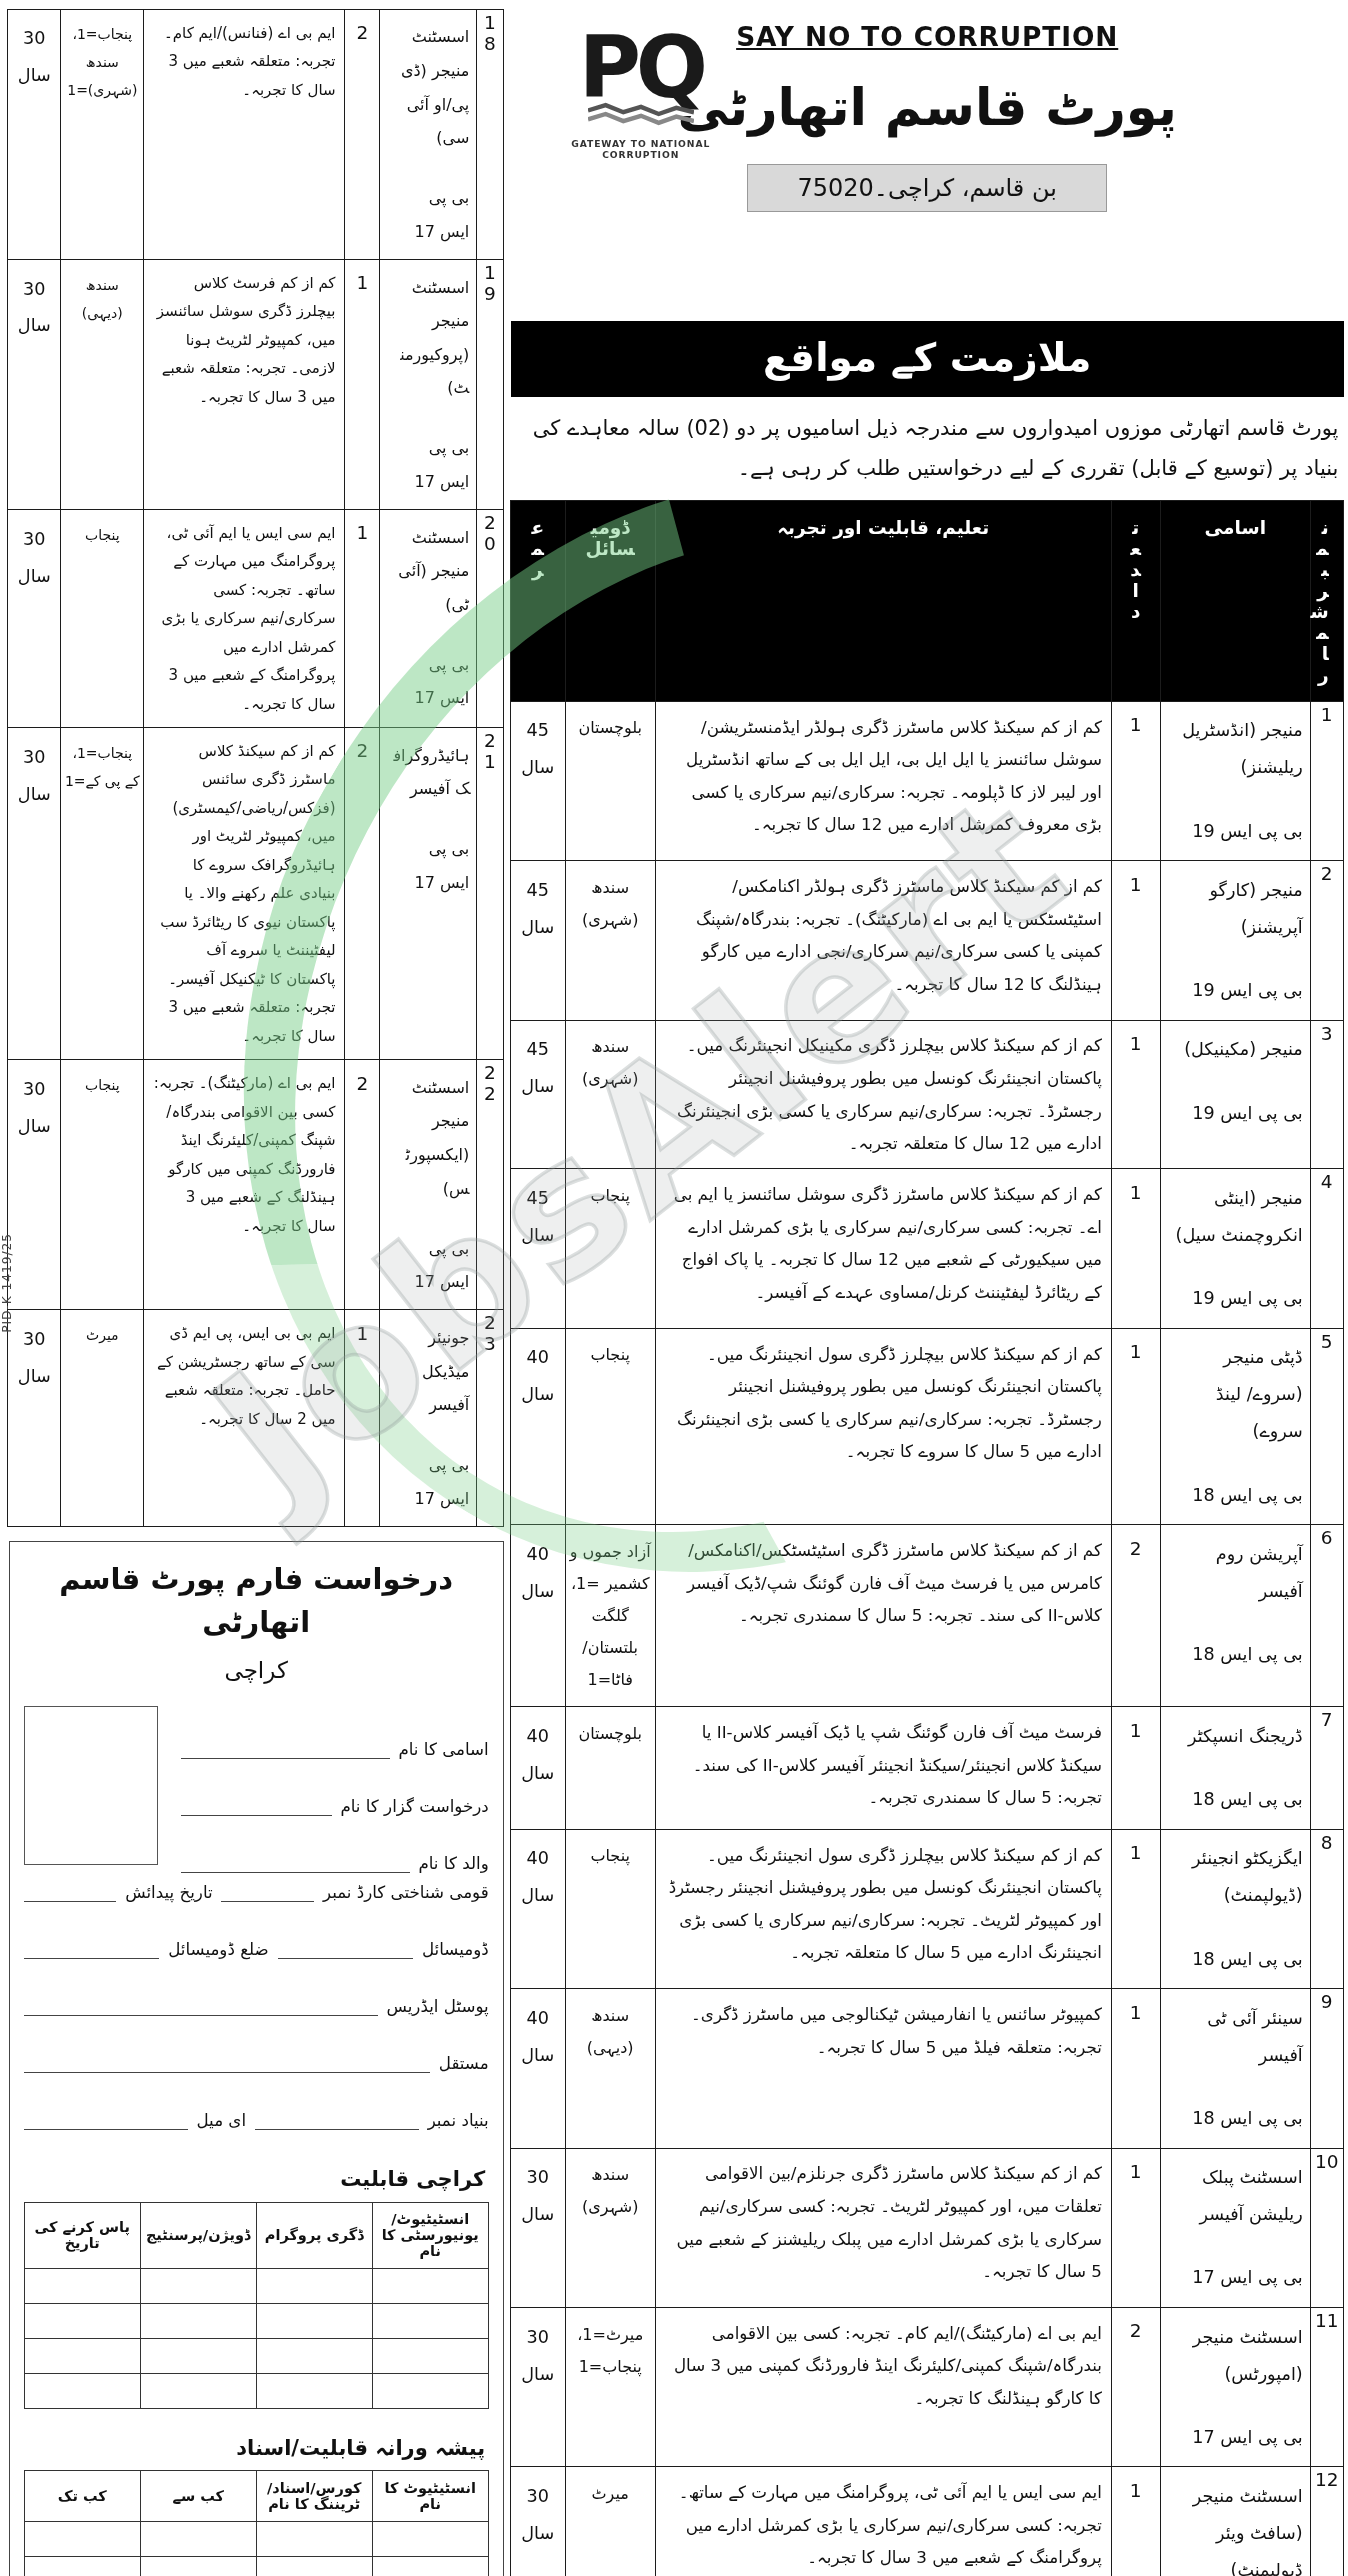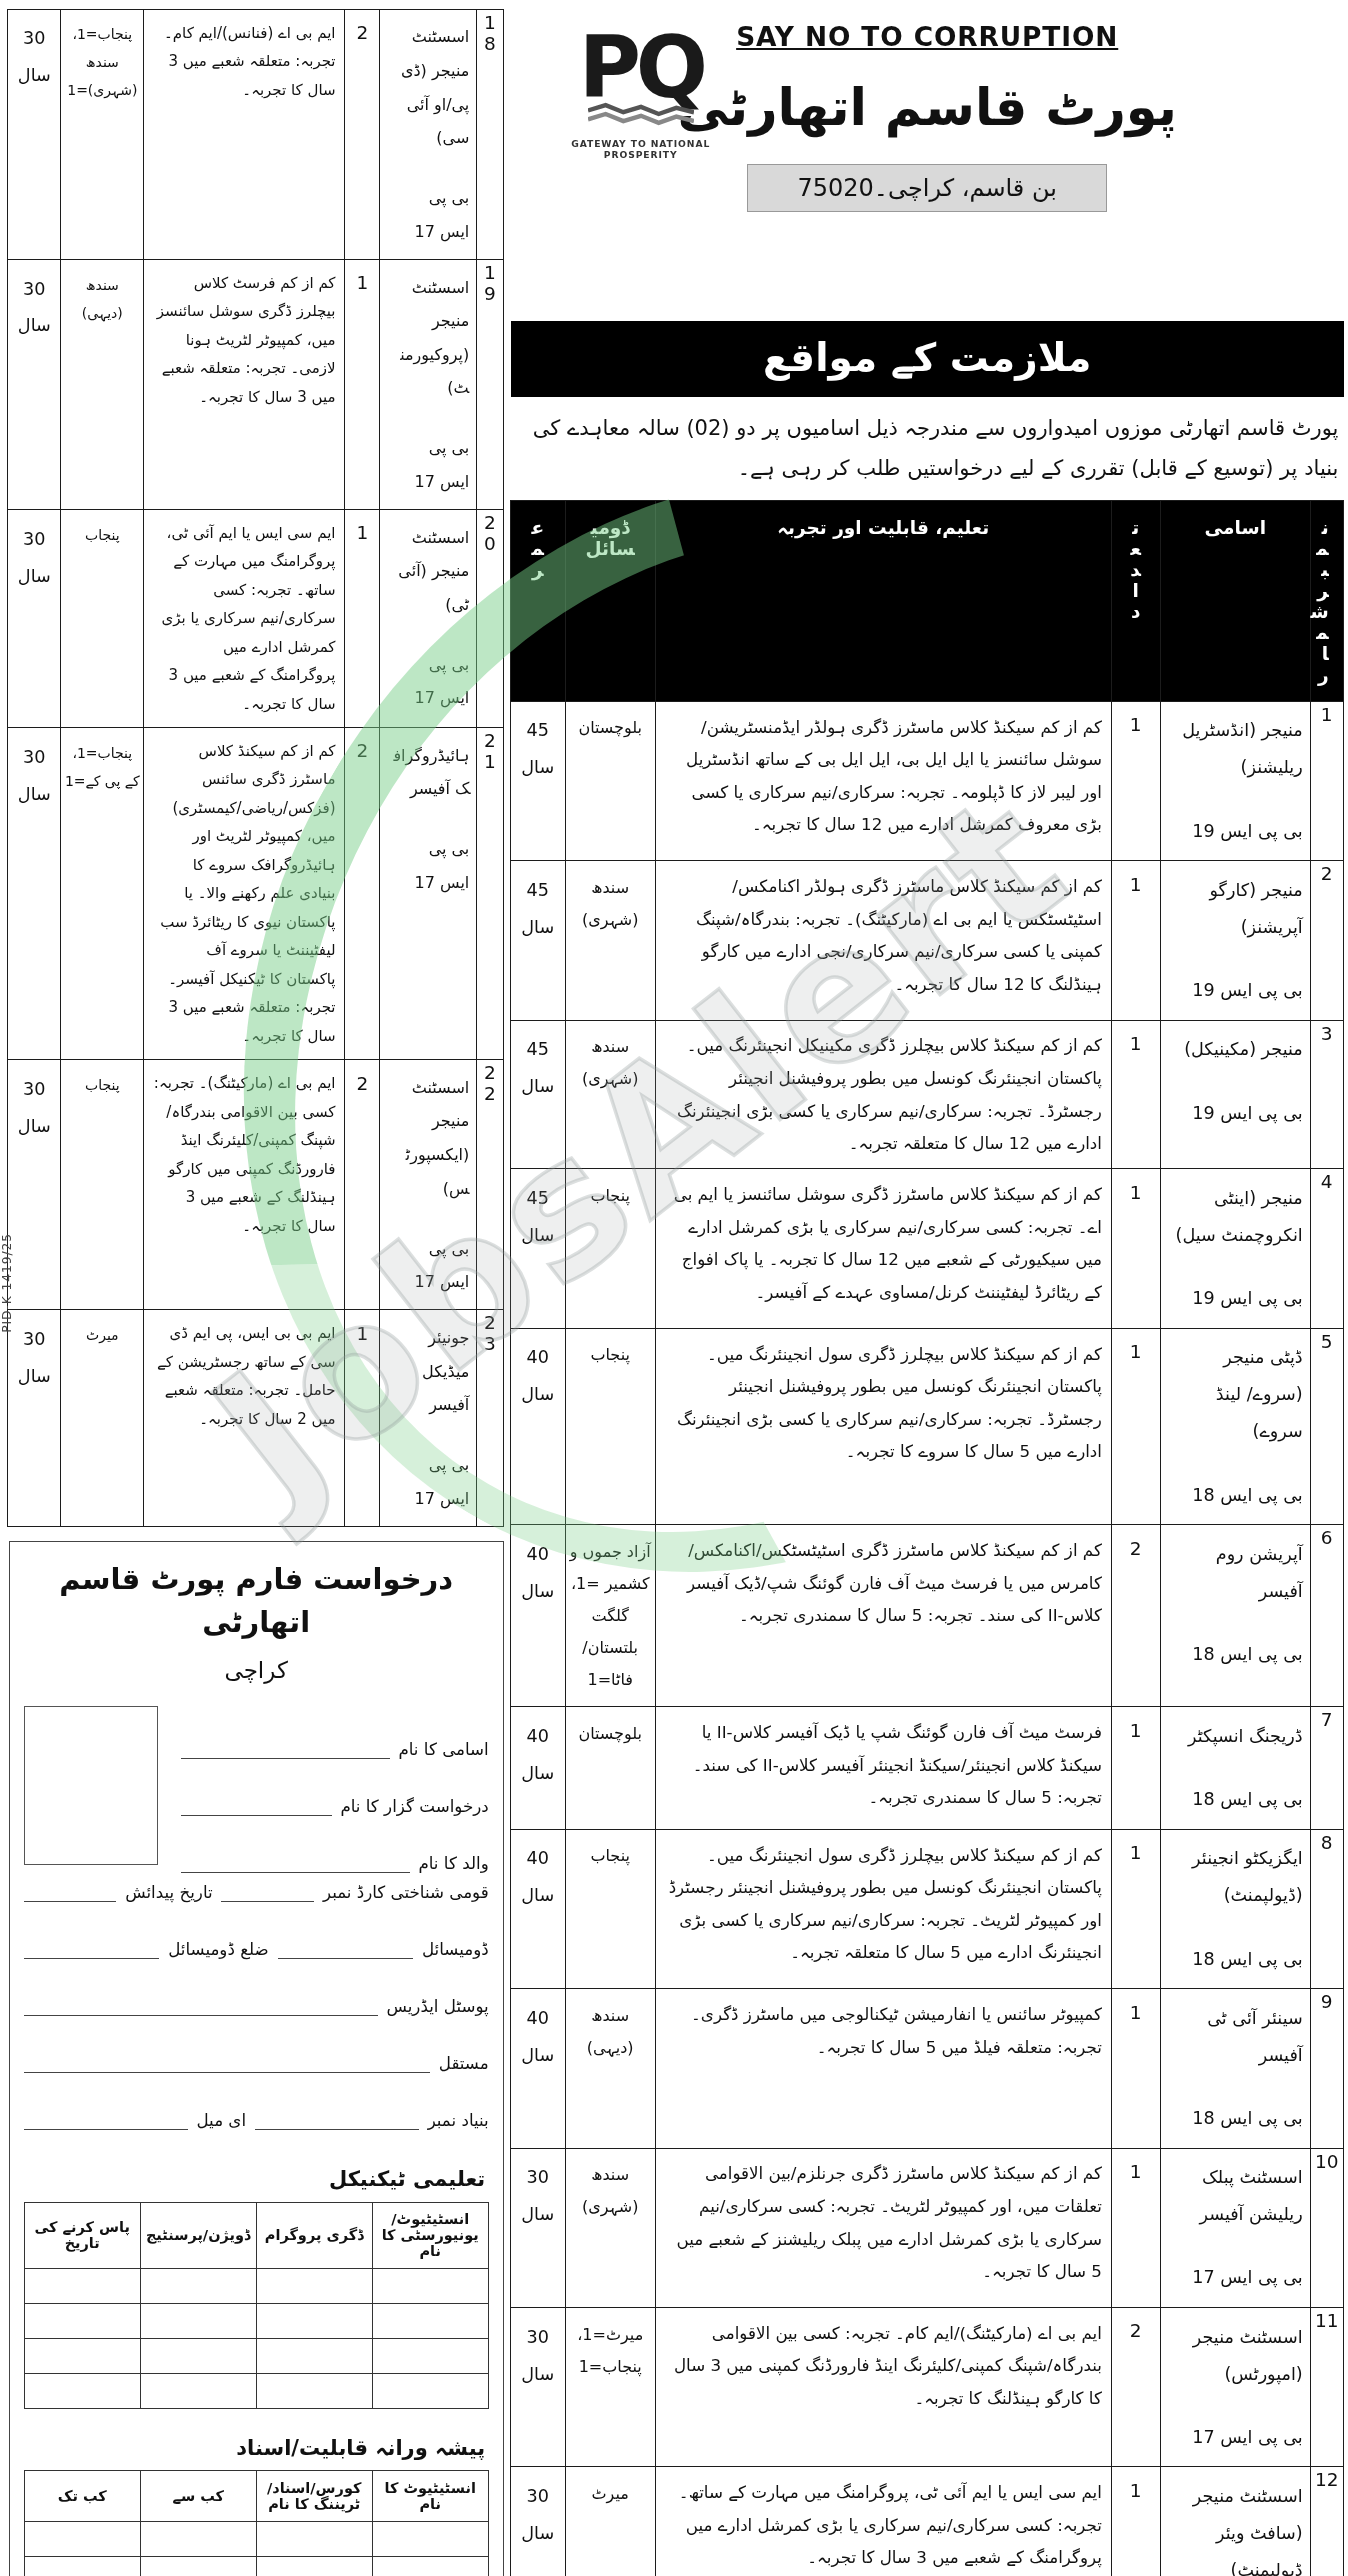--- a/index.html
+++ b/index.html
@@ -70,21 +70,21 @@
   <div class="cols">
 
     <div class="col-right">
       <div class="ad-header">
         <div class="logo" dir="ltr">
           <div class="logo-mark">PQ</div>
           <svg class="logo-waves" viewBox="0 0 120 24" width="106" height="21">
             <polyline points="0,8 20,2 40,10 60,4 80,12 100,5 120,10" fill="none" stroke="#555" stroke-width="5"></polyline>
             <polyline points="0,18 20,12 40,20 60,14 80,22 100,15 120,20" fill="none" stroke="#888" stroke-width="5"></polyline>
           </svg>
-          <div class="logo-tagline">GATEWAY TO NATIONAL PROSPERITY</div>
+          <div class="logo-tagline">GATEWAY TO NATIONAL CORRUPTION</div>
         </div>
         <div class="slogan" dir="ltr">SAY NO TO CORRUPTION</div>
         <div class="org-title">پورٹ قاسم اتھارٹی</div>
         <div><span class="addr">بن قاسم، کراچی۔75020</span></div>
       </div>
 
       <div class="banner">ملازمت کے مواقع</div>
       <p class="intro">پورٹ قاسم اتھارٹی موزوں امیدواروں سے مندرجہ ذیل اسامیوں پر دو (02) سالہ معاہدے کی بنیاد پر (توسیع کے قابل) تقرری کے لیے درخواستیں طلب کر رہی ہے۔</p>
 
       <table class="jobs main">
@@ -384,21 +384,21 @@
             <span class="flabel">مستقل</span>
             <span class="fline"></span>
           </div>
         <div class="frow">
             <span class="flabel">بنیاد نمبر</span>
             <span class="fline"></span>
             <span class="flabel">ای میل</span>
             <span class="fline"></span>
           </div>
 
-        <div class="sec-head">تعلیمی ٹیکنیکل</div>
+        <div class="sec-head">کراچی قابلیت</div>
         <table class="ftab">
           <thead>
               <tr>
                 <th>انسٹیٹیوٹ/یونیورسٹی کا نام</th>
                 <th>ڈگری پروگرام</th>
                 <th>ڈویژن/پرسنٹیج</th>
                 <th>پاس کرنے کی تاریخ</th>
               </tr>
             </thead>
           <tbody>

